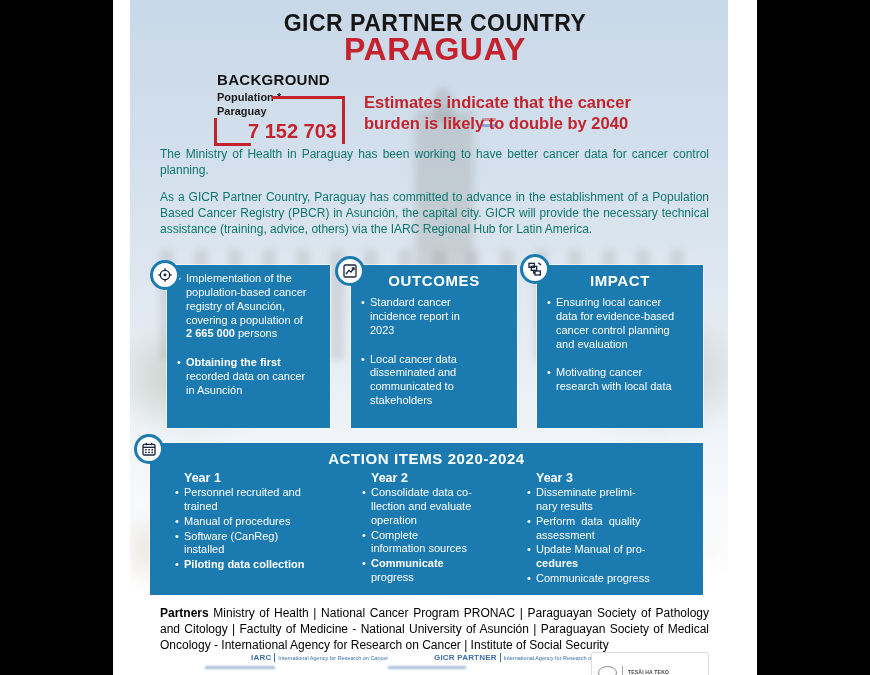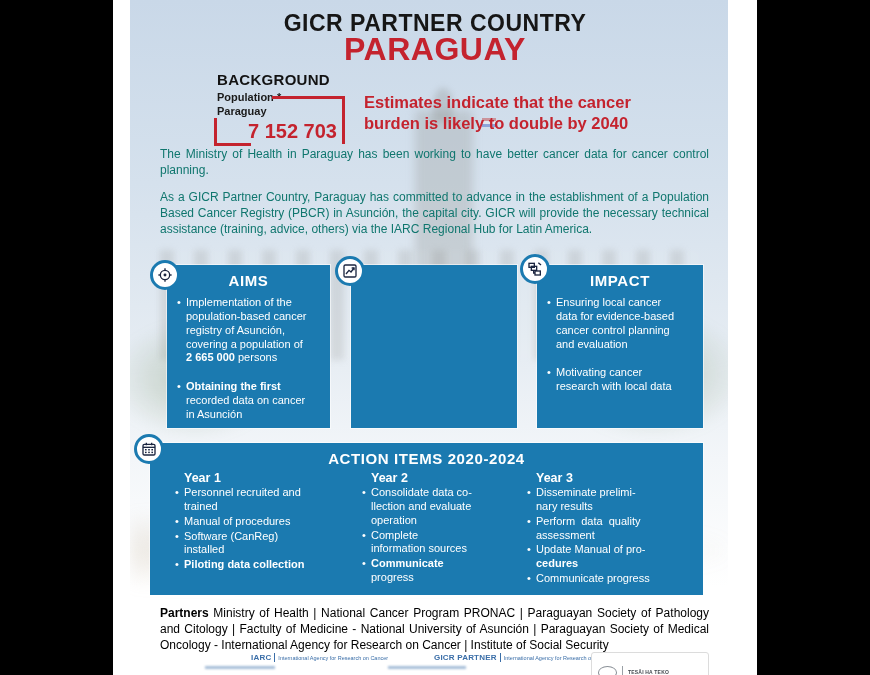--- a/index.html
+++ b/index.html
@@ -119,34 +119,43 @@
     <div class="abs pop-country">Paraguay</div>
     <div class="abs bracket-right"></div>
     <div class="abs bracket-left"></div>
     <div class="abs pop-value">7 152 703</div>
     <div class="abs estimate">Estimates indicate that the cancer burden is likely to double by 2040</div>
 
     <div class="abs para p1">The Ministry of Health in Paraguay has been working to have better cancer data for cancer control planning.</div>
     <div class="abs para p2">As a GICR Partner Country, Paraguay has committed to advance in the establishment of a Population Based Cancer Registry (PBCR) in Asunción, the capital city. GICR will provide the necessary technical assistance (training, advice, others) via the IARC Regional Hub for Latin America.</div>
 
     <div class="info-box box-aims">
-      <h2>AIMS</h2>
       <ul class="blist">
           <li><span>Implementation of the
 population-based cancer
 registry of Asunción,
 covering a population of
 </span><span class="b">2 665 000</span><span> persons</span></li>
           <li><span class="b">Obtaining the first</span><span>
 recorded data on cancer
 in Asunción</span></li>
         </ul>
     </div>
 
     <div class="info-box box-outcomes">
+      <h2>OUTCOMES</h2>
+      <ul class="blist">
+          <li><span>Standard cancer
+incidence report in
+2023</span></li>
+          <li><span>Local cancer data
+disseminated and
+communicated to
+stakeholders</span></li>
+        </ul>
     </div>
 
     <div class="info-box box-impact">
       <h2>IMPACT</h2>
       <ul class="blist">
           <li><span>Ensuring local cancer
 data for evidence-based
 cancer control planning
 and evaluation</span></li>
           <li><span>Motivating cancer

